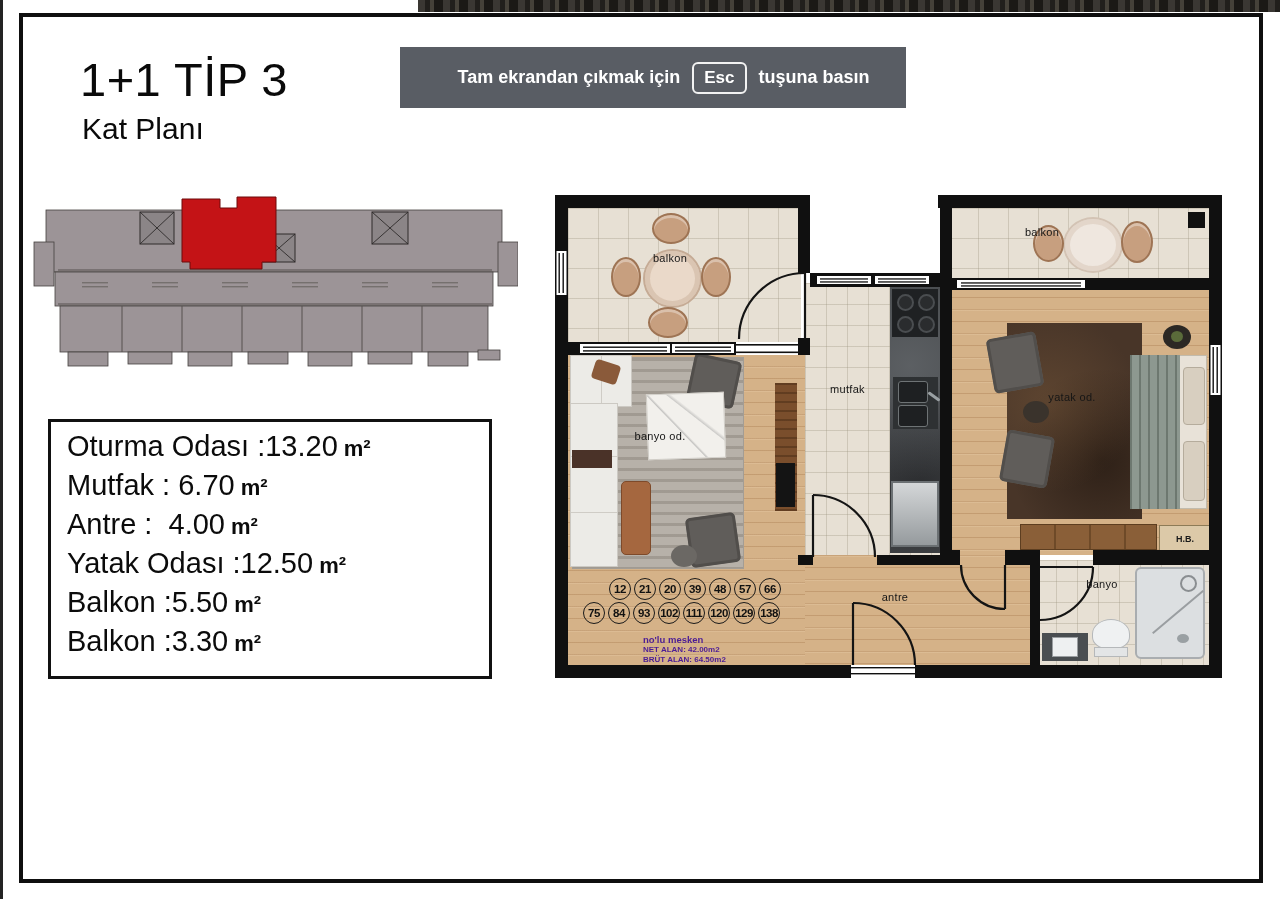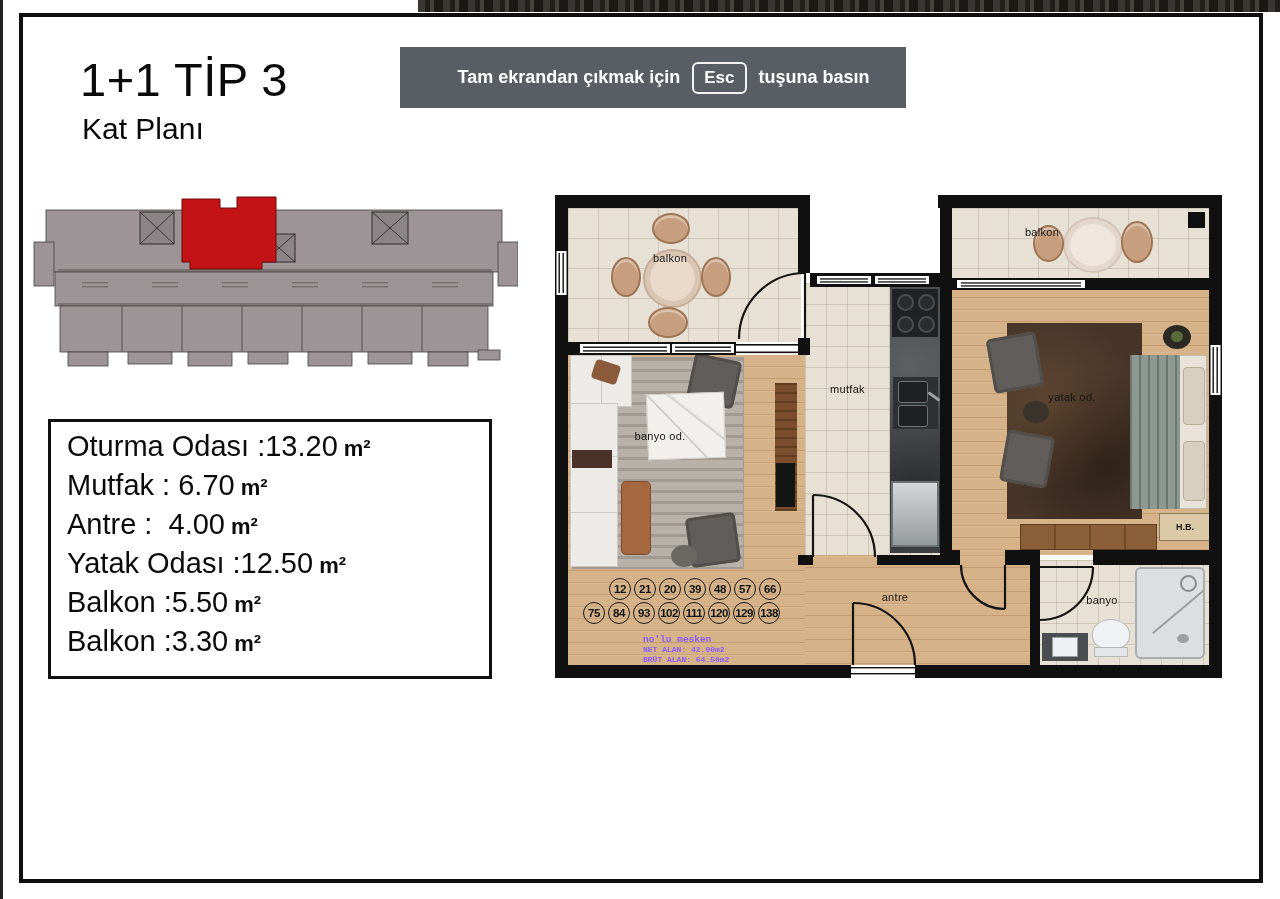--- a/index.html
+++ b/index.html
@@ -41,21 +41,21 @@
                      radial-gradient(circle at 70% 70%,rgba(25,16,10,.55),transparent 55%);}
   .wht{background:#ecebe7;border:1px solid #ccc9c3;box-sizing:border-box;}
   .achair{background:#605d5a;border-radius:5px;box-shadow:inset 0 0 0 3px #514e4b;}
   .bchair{background:#c79f7f;border:2px solid #9e7454;border-radius:50%;box-sizing:border-box;
     box-shadow:inset 0 3px 0 rgba(255,255,255,.35);}
   .plan-label{font-size:11px;letter-spacing:.3px;color:#161616;text-align:center;z-index:6;}
   .num-row{display:flex;gap:3px;z-index:6;}
   .num{width:22px;height:22px;border:1.6px solid #1a1a1a;border-radius:50%;box-sizing:border-box;
     display:flex;align-items:center;justify-content:center;font-size:11.5px;font-weight:600;
     letter-spacing:-.5px;color:#111;flex:0 0 auto;}
-  .info{z-index:6;color:#8b5cf6;font-family:Liberation Mono, monospace;}
+  .info{z-index:6;color:#4c1d95;}
   .info .t1{font-size:9.5px;font-weight:700;}
   .info .t2{font-size:8px;font-weight:700;line-height:9.5px;}
   svg.overlay{position:absolute;left:0;top:0;z-index:5;pointer-events:none;}
   .z1{z-index:1}.z2{z-index:2}.z3{z-index:3}
 </style>
 </head>
 <body>
 
 <div id="page">
 
@@ -182,21 +182,21 @@
     <div class="abs z3" style="left:575px;top:160px;width:77px;height:154px;background:#e8e2d8;border:1px solid #c2bbac;box-sizing:border-box;"></div>
     <div class="abs z3" style="left:575px;top:160px;width:50px;height:154px;background:#8d9890;background-image:repeating-linear-gradient(90deg,rgba(50,60,52,.35) 0 2px,transparent 2px 9px);"></div>
     <div class="abs z3" style="left:628px;top:172px;width:20px;height:56px;background:#d8cfc0;border:1px solid #b5ac9c;border-radius:4px;"></div>
     <div class="abs z3" style="left:628px;top:246px;width:20px;height:58px;background:#d8cfc0;border:1px solid #b5ac9c;border-radius:4px;"></div>
     <div class="abs achair z2" style="left:435px;top:140px;width:50px;height:55px;transform:rotate(-10deg);"></div>
     <div class="abs achair z2" style="left:448px;top:238px;width:48px;height:52px;transform:rotate(10deg);"></div>
     <div class="abs z3" style="left:608px;top:130px;width:28px;height:24px;border-radius:50%;background:#2c2824;"></div>
     <div class="abs z3" style="left:616px;top:136px;width:12px;height:11px;border-radius:50%;background:#5a6b3a;"></div>
     <div class="abs z3" style="left:468px;top:206px;width:26px;height:22px;border-radius:50%;background:#3a332c;"></div>
     <div class="abs z2" style="left:465px;top:329px;width:137px;height:26px;background:#8a5f38;background-image:repeating-linear-gradient(90deg,transparent 0 33px,#6e4a28 33px 35px);border:1px solid #5d3e20;box-sizing:border-box;"></div>
-    <div class="abs z2" style="left:604px;top:318px;width:52px;height:28px;background:#dcc9a8;border:1.5px solid #8d7b57;box-sizing:border-box;display:flex;align-items:center;justify-content:center;font-size:9px;font-weight:700;color:#1a1a1a;">
+    <div class="abs z2" style="left:604px;top:330px;width:52px;height:28px;background:#dcc9a8;border:1.5px solid #8d7b57;box-sizing:border-box;display:flex;align-items:center;justify-content:center;font-size:9px;font-weight:700;color:#1a1a1a;">
       <span>H.B.</span>
     </div>
 
     <div class="abs z2" style="left:580px;top:372px;width:70px;height:92px;background:#dcdfe1;border:2px solid #a9adb0;border-radius:6px;box-sizing:border-box;">
       <div class="abs" style="right:6px;top:6px;width:13px;height:13px;border-radius:50%;border:2px solid #8a8e91;"></div>
       <div class="abs" style="left:8px;top:42px;width:66px;height:2px;background:#9a9ea1;transform:rotate(-40deg);"></div>
       <div class="abs" style="right:14px;bottom:14px;width:12px;height:9px;border-radius:50%;background:#9aa0a3;"></div>
     </div>
     <div class="abs z2" style="left:537px;top:424px;width:38px;height:30px;background:#eff1f2;border:1.5px solid #b5b8ba;border-radius:50% 50% 40% 40%;box-sizing:border-box;"></div>
     <div class="abs z2" style="left:539px;top:452px;width:34px;height:10px;background:#e3e5e6;border:1.5px solid #b5b8ba;box-sizing:border-box;"></div>
@@ -272,21 +272,21 @@
           <path d="M538,372 A53,53 0 0 1 485,425"></path>
       </g>
     </svg>
 
     <div class="abs plan-label" style="left:75px;top:57px;width:80px;">balkon</div>
     <div class="abs plan-label" style="left:55px;top:235px;width:100px;">banyo od.</div>
     <div class="abs plan-label" style="left:255px;top:188px;width:75px;">mutfak</div>
     <div class="abs plan-label" style="left:452px;top:31px;width:70px;">balkon</div>
     <div class="abs plan-label" style="left:472px;top:196px;width:90px;">yatak od.</div>
     <div class="abs plan-label" style="left:305px;top:396px;width:70px;">antre</div>
-    <div class="abs plan-label" style="left:512px;top:383px;width:70px;margin-top:16px;">banyo</div>
+    <div class="abs plan-label" style="left:512px;top:383px;width:70px;">banyo</div>
 
     <div class="abs num-row" style="left:28px;top:383px;margin-left:26px;">
       <span class="num">12</span>
       <span class="num">21</span>
       <span class="num">20</span>
       <span class="num">39</span>
       <span class="num">48</span>
       <span class="num">57</span>
       <span class="num">66</span>
     </div>

